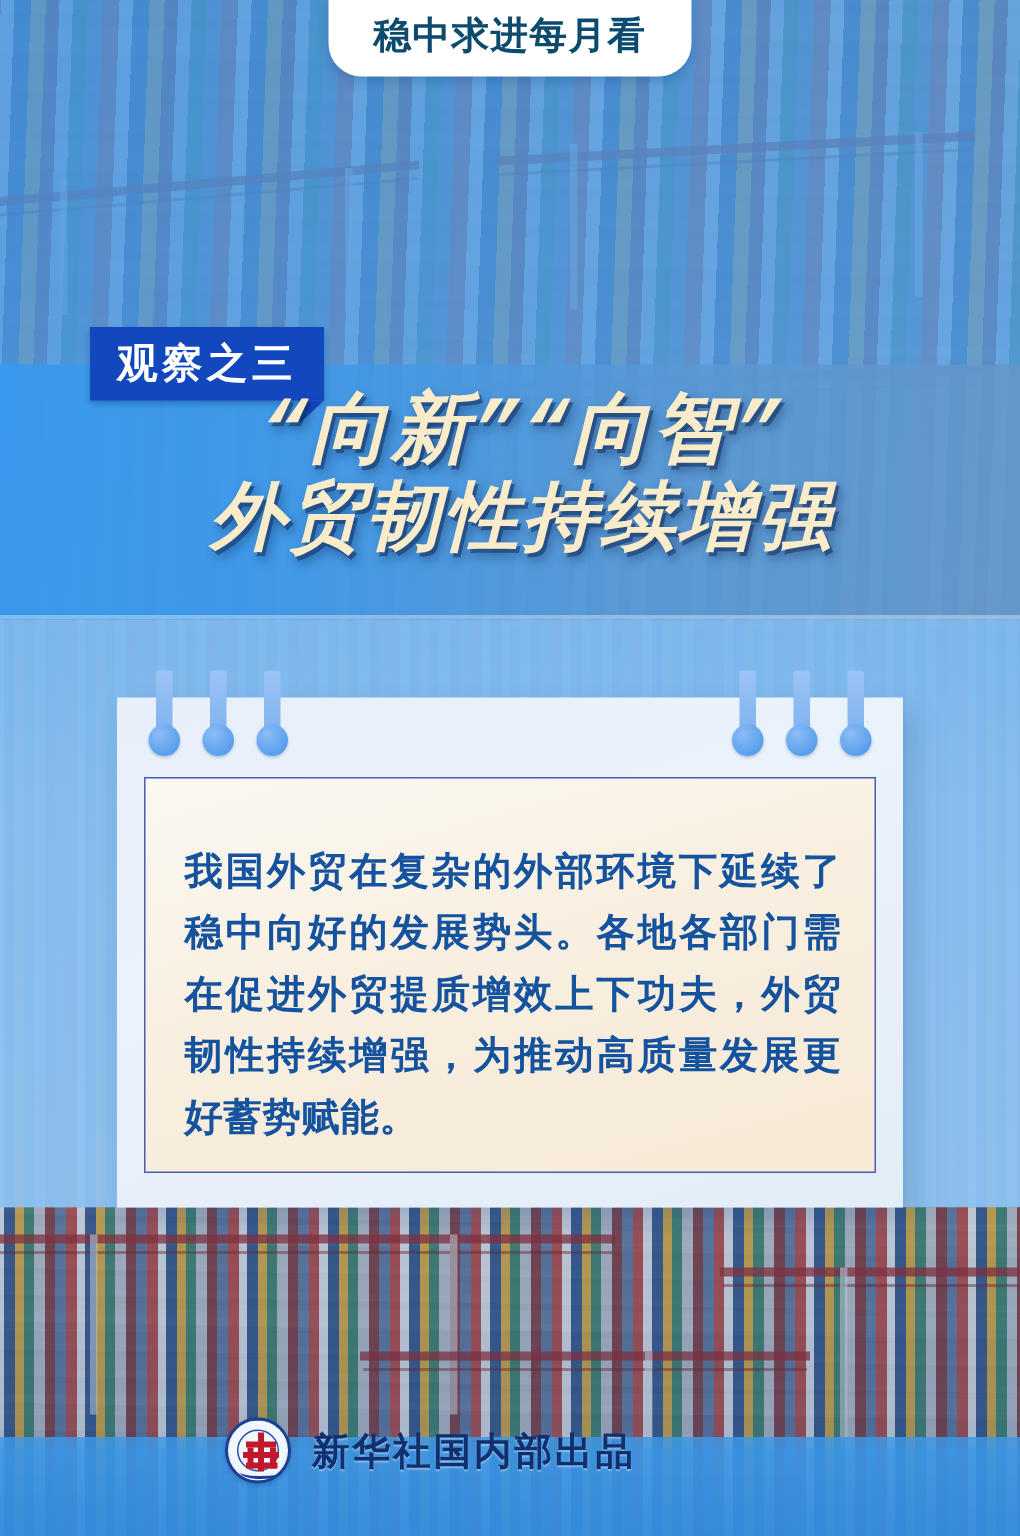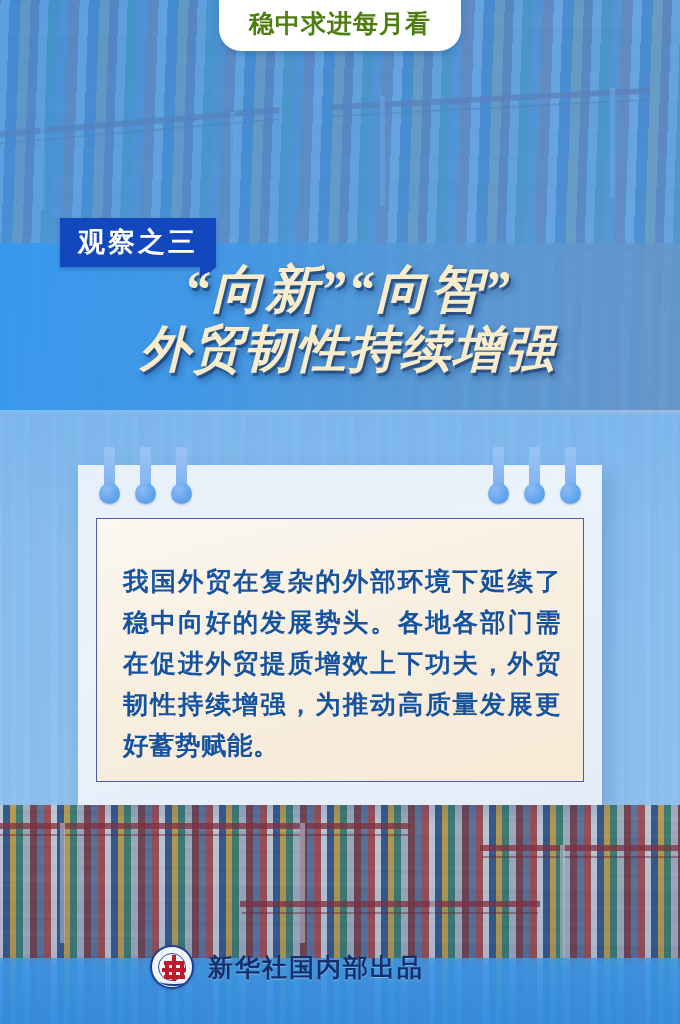--- a/index.html
+++ b/index.html
@@ -100,21 +100,21 @@
   
   .top-tab {
     position:absolute; top:-2px; left:50%; transform:translateX(-50%);
     background:#ffffff; border-radius:0 0 22px 22px;
     padding:9px 30px 11px; box-shadow:0 3px 7px rgba(10,50,110,.22);
     z-index:9;
   }
   .top-tab-text {
     font-family:"Liberation Sans","DejaVu Sans",sans-serif;
     font-weight:bold; font-size:25px; letter-spacing:1px;
-    color:#4d7c0f; white-space:nowrap;
+    color:#0c4a6e; white-space:nowrap;
   }
 
   
   .headline-band {
     position:absolute; left:0; top:243px; width:680px; height:170px;
     background:linear-gradient(100deg,
        rgba(56,153,238,.96) 0%, rgba(62,152,232,.93) 28%,
        rgba(86,152,214,.86) 60%, rgba(104,150,200,.80) 100%);
     z-index:4;
   }
@@ -134,21 +134,21 @@
     border-bottom:15px solid transparent;
   }
   .flag-text {
     font-family:"Liberation Serif","DejaVu Serif",serif;
     font-weight:bold; 
     font-size:27px; color:#ffffff; letter-spacing:3px; white-space:nowrap;
   }
 
   .title-wrap { position:absolute; left:0; top:258px; width:680px; z-index:7; text-align:center; }
   .title-line {
-    font-family:Liberation Serif, serif;
+    font-family:Liberation Mono, monospace;
     font-weight:bold; font-style:italic;
     color:#f9ecca; white-space:nowrap; letter-spacing:2px;
     text-shadow:
        2px 3px 0 rgba(20,45,95,.55),
        3px 5px 7px rgba(12,35,80,.45);
     padding-left: 16px;
   }
   #title-line-1 { font-size:52px; line-height:64px; }
   #title-line-2 { font-size:50px; line-height:62px; margin-top:-4px; }
 

